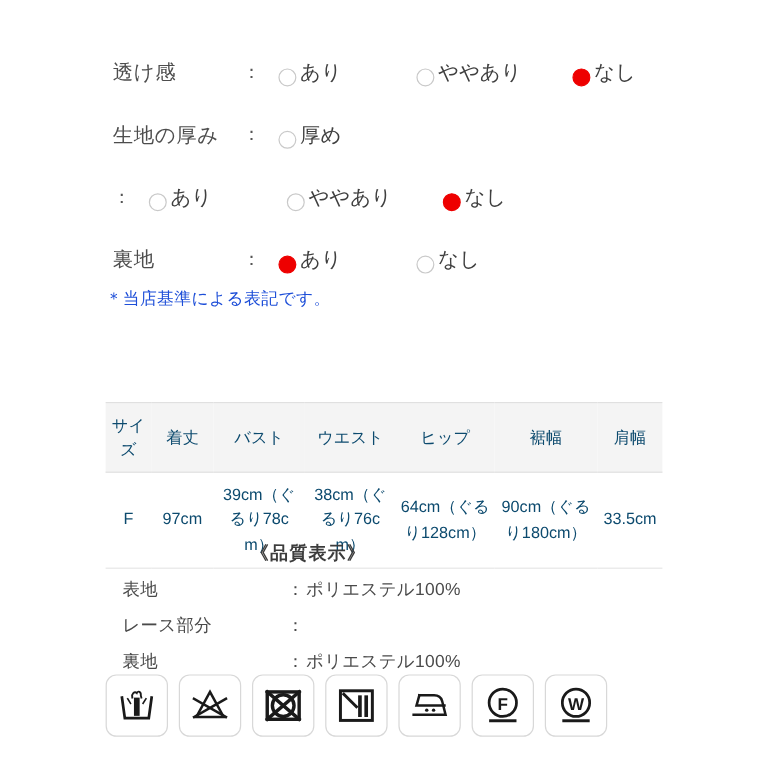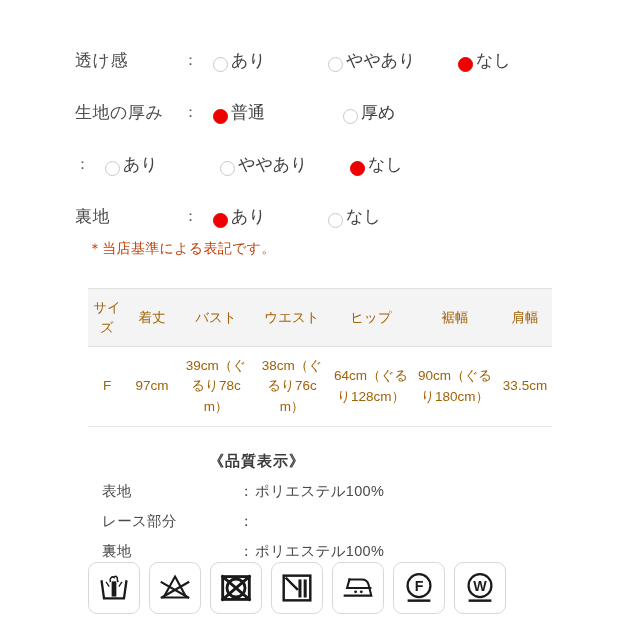--- a/index.html
+++ b/index.html
@@ -21,21 +21,21 @@
   #attr-block {
     position: absolute;
     left: 0;
     top: 34px;
     width: 640px;
   }
   .attr-row {
     display: flex;
     align-items: center;
     height: 52px;
-    padding-left: 75px;
+    padding-left: 94px;
     box-sizing: border-box;
   }
   .attr-label {
     width: 108px;
     font-size: 17px;
     color: #4d4d4d;
     letter-spacing: 0.5px;
     white-space: nowrap;
   }
   .attr-colon {
@@ -70,37 +70,38 @@
     background: #ee0000;
     border: 1.5px solid #ee0000;
   }
 
   
   #footnote {
     position: absolute;
     left: 88px;
     top: 240px;
     font-size: 14px;
-    color: #c2410c;
+    color: #1d4ed8;
     letter-spacing: 0.3px;
   }
 
   
   #size-table-wrap {
     position: absolute;
     left: 88px;
     top: 288px;
     width: 464px;
   }
   table.size-table {
     width: 464px;
     border-collapse: collapse;
     table-layout: fixed;
     font-size: 13.5px;
-    color: #a16207;
+    color: #0c4a6e;
+    margin-top: 47px;
   }
   table.size-table thead th {
     background: #f4f4f4;
     border-top: 1px solid #e0e0e0;
     border-bottom: 1px solid #e0e0e0;
     font-weight: normal;
     text-align: center;
     padding: 9px 1px;
     line-height: 1.45;
     vertical-align: middle;
@@ -185,24 +186,20 @@
         <span>ややあり</span>
       </div>
       <div class="opt opt-3">
         <span class="dot on"></span>
         <span>なし</span>
       </div>
     </div>
     <div class="attr-row">
       <div class="attr-label">生地の厚み</div>
       <div class="attr-colon">：</div>
-      <div class="opt opt-2">
-        <span class="dot on"></span>
-        <span>普通</span>
-      </div>
       <div class="opt opt-3">
         <span class="dot off"></span>
         <span>厚め</span>
       </div>
     </div>
     <div class="attr-row">
       <div class="attr-colon">：</div>
       <div class="opt opt-1">
         <span class="dot off"></span>
         <span>あり</span>

